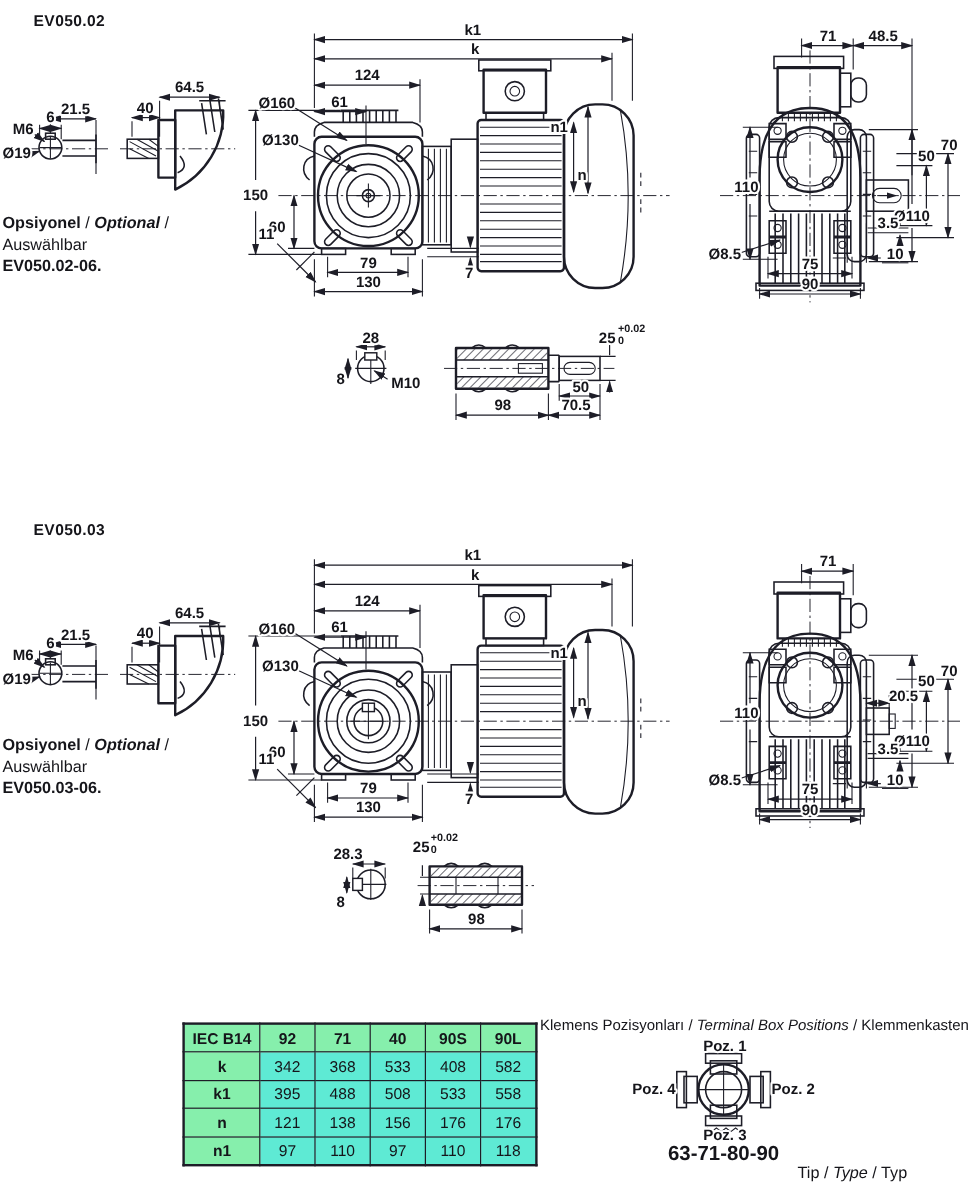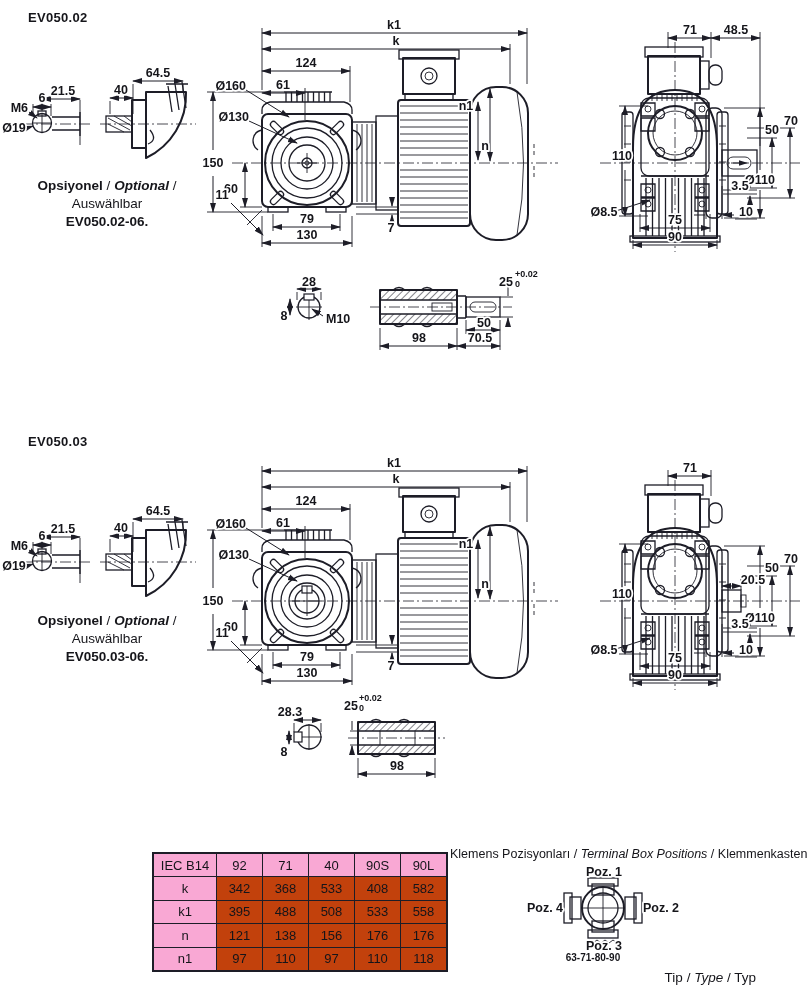--- a/index.html
+++ b/index.html
@@ -1,44 +1,44 @@
 <!DOCTYPE html>
 <html><head>
 <meta charset="utf-8">
 <style>
   html,body{margin:0;padding:0;background:#fff}
   body{width:810px;height:995px;position:relative;font-family:"Liberation Sans","DejaVu Sans",sans-serif;color:#15151a;overflow:hidden}
   .section-title{position:absolute;font-weight:bold;font-size:13px;letter-spacing:.3px}
-  .note{position:absolute;width:210px;text-align:center;font-size:13.5px;line-height:18px}
+  .note{position:absolute;width:210px;text-align:left;font-size:13.5px;line-height:18px}
   .note .b{font-weight:bold}
   .note .it{font-style:italic;font-weight:bold}
   .note .code{font-weight:bold}
   svg{position:absolute;overflow:visible}
   svg text{font-family:"Liberation Sans","DejaVu Sans",sans-serif}
   .lbl{font-size:12.5px;font-weight:bold;fill:#15151a;text-anchor:middle;paint-order:stroke;stroke:#fff;stroke-width:3.5px;stroke-linejoin:round}
   .sm{font-size:9px;stroke-width:2.5px}
   .as{text-anchor:start}.ae{text-anchor:end}
   .o{fill:none;stroke:#1d1d27;stroke-width:2;stroke-linejoin:round}
   .m{fill:none;stroke:#1d1d27;stroke-width:1.3}
   .t{fill:none;stroke:#1d1d27;stroke-width:.9}
   .cl{fill:none;stroke:#1d1d27;stroke-width:.8;stroke-dasharray:11 3 2 3}
   .dl{fill:none;stroke:#1d1d27;stroke-width:1}
   .da{marker-start:url(#ar);marker-end:url(#ar)}
   .ea{marker-end:url(#ar)}
   .wf{fill:#fff;stroke:#1d1d27;stroke-width:1.2}
   .hf{fill:url(#hatch);stroke:none}
   table.dim-table{position:absolute;left:152px;top:852px;border-collapse:collapse;border:2.5px solid #1d1d27}
   table.dim-table th,table.dim-table td{border:1.7px solid #1d1d27;text-align:center;vertical-align:middle;font-size:13px;height:22.4px;padding:0}
-  table.dim-table th{background:#f9a8d4;font-weight:normal}
-  table.dim-table td{background:#c2410c;font-weight:normal}
+  table.dim-table th{background:#86efac;font-weight:bold}
+  table.dim-table td{background:#5eead4;font-weight:normal}
   .c0{width:62px}.cn{width:45px}
   .term-title{position:absolute;left:450px;top:847px;width:350px;text-align:center;font-size:12.5px;white-space:nowrap}
   .term-title .b{font-weight:normal}
   .term-title .it{font-style:italic}
-  .types-line{position:absolute;left:440px;top:952px;width:306px;text-align:center;font-weight:bold;font-size:10px}
+  .types-line{position:absolute;left:450px;top:952px;width:306px;text-align:center;font-weight:bold;font-size:17px}
   .tip-line{position:absolute;left:450px;top:970px;width:306px;text-align:right;font-size:13.5px}
   .tip-line .it{font-style:italic}
 </style>
 </head>
 <body>
 
 <svg width="0" height="0" style="position:absolute">
   <defs>
     <marker id="ar" orient="auto-start-reverse" markerWidth="10" markerHeight="8" refX="9" refY="3" viewBox="0 0 10 6">
       <path d="M0,0L10,3L0,6z" fill="#1d1d27"></path>

